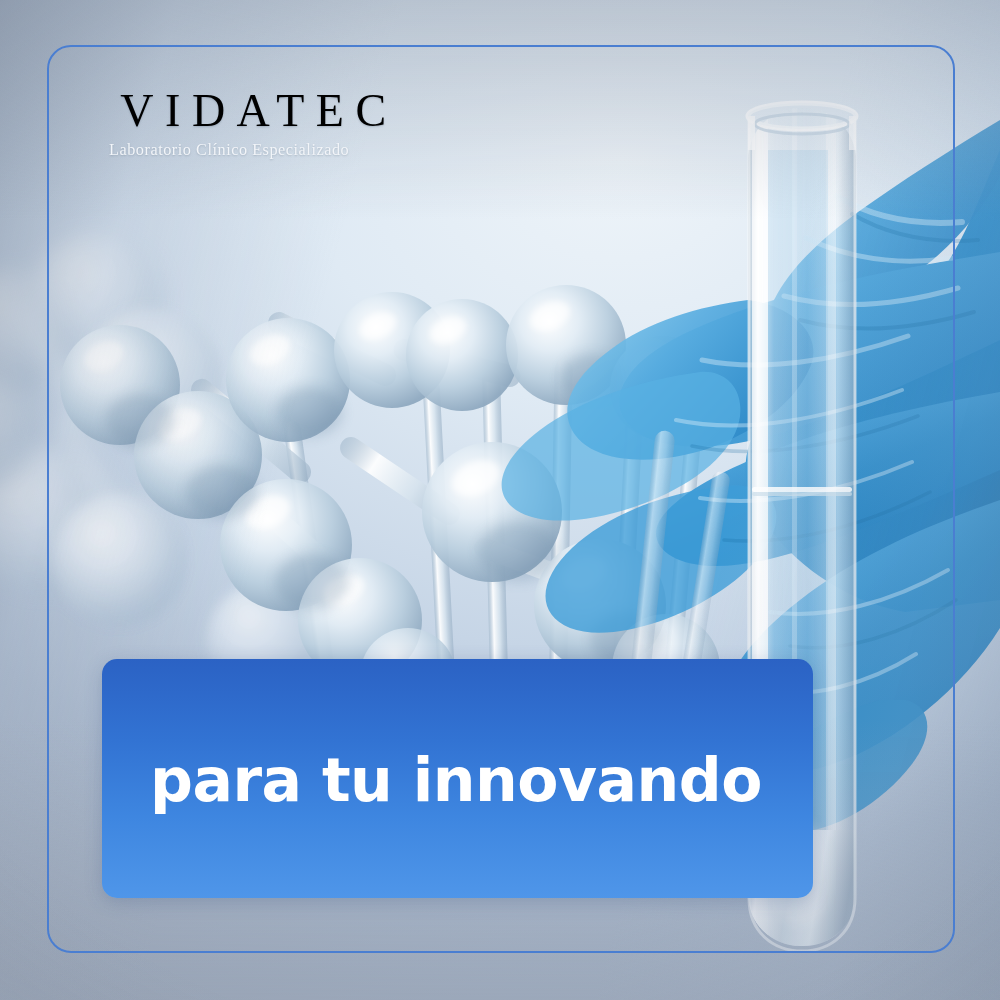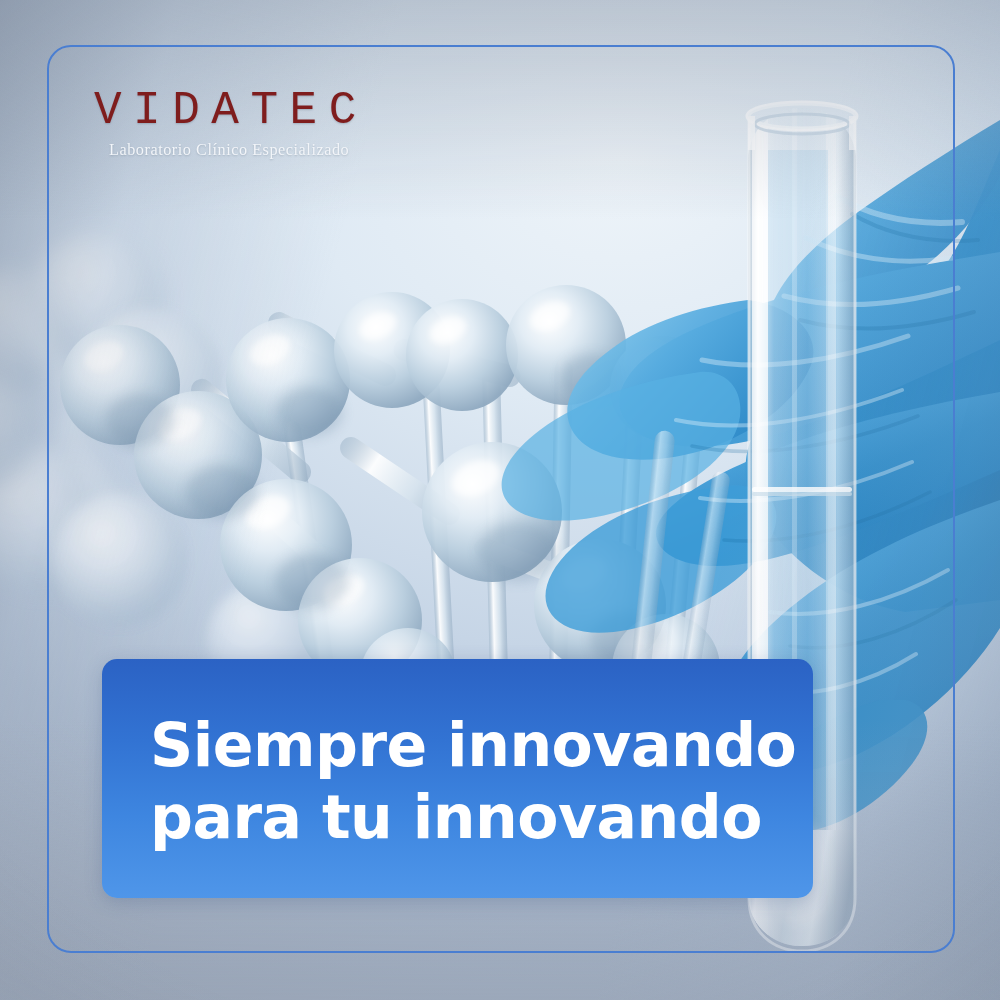--- a/index.html
+++ b/index.html
@@ -52,28 +52,29 @@
   }
 
   
   .logo-block {
     position: absolute;
     left: 94px; top: 88px;
     width: 330px;
     text-align: left;
   }
   .logo-word {
-    font-family: Liberation Mono, monospace;
+    font-family: Liberation Serif, serif;
     font-size: 46px;
     line-height: 46px;
     letter-spacing: 11.5px;
-    color: #7f1d1d;
+    color: #000000;
     font-weight: 400;
     text-shadow: 0 1px 2px rgba(70,85,105,0.30);
     white-space: nowrap;
+    text-align: center;
   }
   .logo-tag {
     font-family: "Liberation Serif", serif;
     font-size: 16.2px;
     line-height: 20px;
     letter-spacing: 0.55px;
     color: #f2f5f9;
     margin-top: 6px;
     text-shadow: 0 1px 2px rgba(70,85,105,0.28);
     white-space: nowrap;
@@ -331,17 +332,16 @@
   <div class="photo-layer bg-vignette"></div>
 
   <div class="frame"></div>
 
   <div class="logo-block">
     <div class="logo-word">VIDATEC</div>
     <div class="logo-tag">Laboratorio Clínico Especializado</div>
   </div>
 
   <div class="banner">
-    <div class="banner-line l1">Siempre innovando</div>
     <div class="banner-line l2">para tu innovando</div>
   </div>
 
 </div>
 
 </body></html>

